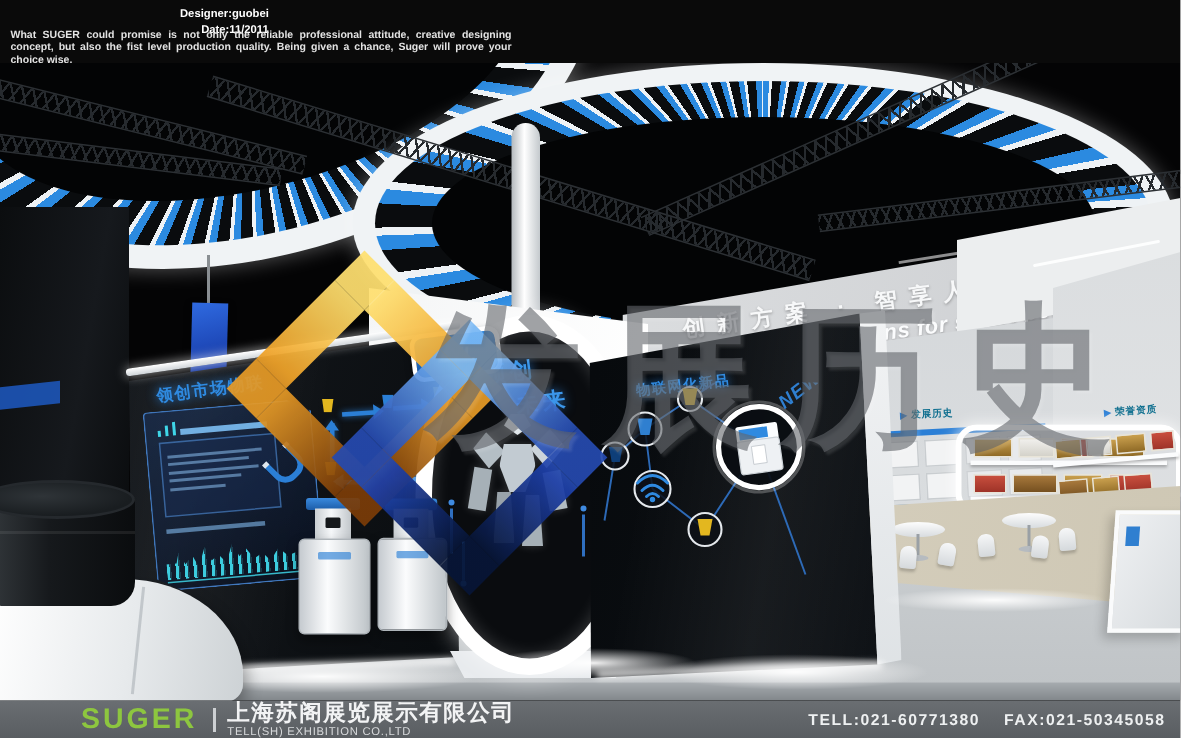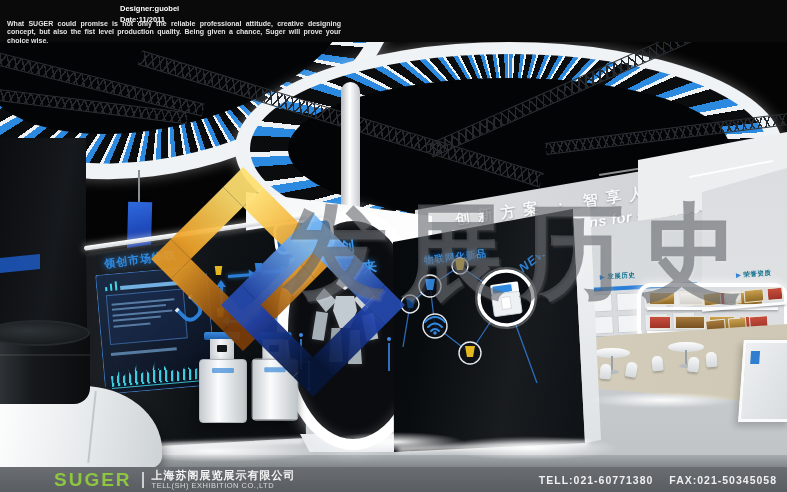--- a/index.html
+++ b/index.html
@@ -5,29 +5,29 @@
   html,body{margin:0;padding:0;background:#ffffff;font-family:"Liberation Sans",sans-serif;}
   .board{position:relative;width:787px;height:492px;overflow:hidden;background:#000;}
   .abs{position:absolute;}
 
   
   .header{position:absolute;left:0;top:0;width:787px;height:42px;background:#0a0a0a;z-index:60;}
   .h-logo-block{position:absolute;left:6px;top:2px;width:108px;}
   .h-logo{color:#8dc63f;font-size:13.5px;font-weight:900;letter-spacing:.5px;white-space:nowrap;}
   .h-decor{font-size:8px;vertical-align:2px;}
   .h-sub{color:#8dc63f;font-size:8px;font-weight:bold;text-align:right;margin-top:-2px;}
-  .h-meta{position:absolute;left:120px;top:3px;color:#fff;font-size:7.5px;font-weight:bold;line-height:1.5;white-space:nowrap;}
+  .h-meta{position:absolute;left:120px;top:3px;color:#fff;font-size:7.5px;font-weight:bold;line-height:1.5;white-space:nowrap;text-align:right;}
   .h-tagline{position:absolute;left:7px;top:20px;width:334px;color:#e3e3e3;font-size:7px;line-height:1.18;text-align:justify;font-weight:600;}
 
   
   .footer{position:absolute;left:0;top:467px;width:787px;height:25px;background:linear-gradient(#6a6e72,#595d61);display:flex;align-items:center;z-index:60;}
   .f-logo{margin-left:54px;color:#8dc63f;font-weight:900;font-size:19px;letter-spacing:2px;line-height:1;}
   .f-div{width:2px;height:16px;background:#cdd0d3;margin:0 8px 0 10px;}
   .f-co{line-height:1.15;}
-  .f-cn{color:#f2f3f4;font-size:11px;font-weight:bold;letter-spacing:1px;}
+  .f-cn{color:#f2f3f4;font-size:15px;font-weight:bold;letter-spacing:1px;}
   .f-en{color:#d8dadc;font-size:7.5px;letter-spacing:.5px;}
   .f-right{margin-left:auto;margin-right:10px;display:flex;gap:16px;color:#eef0f1;font-weight:bold;font-size:10.5px;letter-spacing:1px;}
 
   
   .render{position:absolute;left:0;top:42px;width:787px;height:425px;background:#040405;overflow:hidden;}
   .clipfull{position:absolute;left:0;top:0;width:787px;height:425px;}
 
   
   .ring-outer{position:absolute;border-radius:50%;background:#f0f3f5;box-shadow:0 0 14px rgba(255,255,255,.35);}
   .ring-stripes{position:absolute;border-radius:50%;background:repeating-conic-gradient(from 0deg,#2b8ae0 0deg 2.2deg,#eef2f5 2.2deg 3.4deg,#0a0c0e 3.4deg 7deg);}

